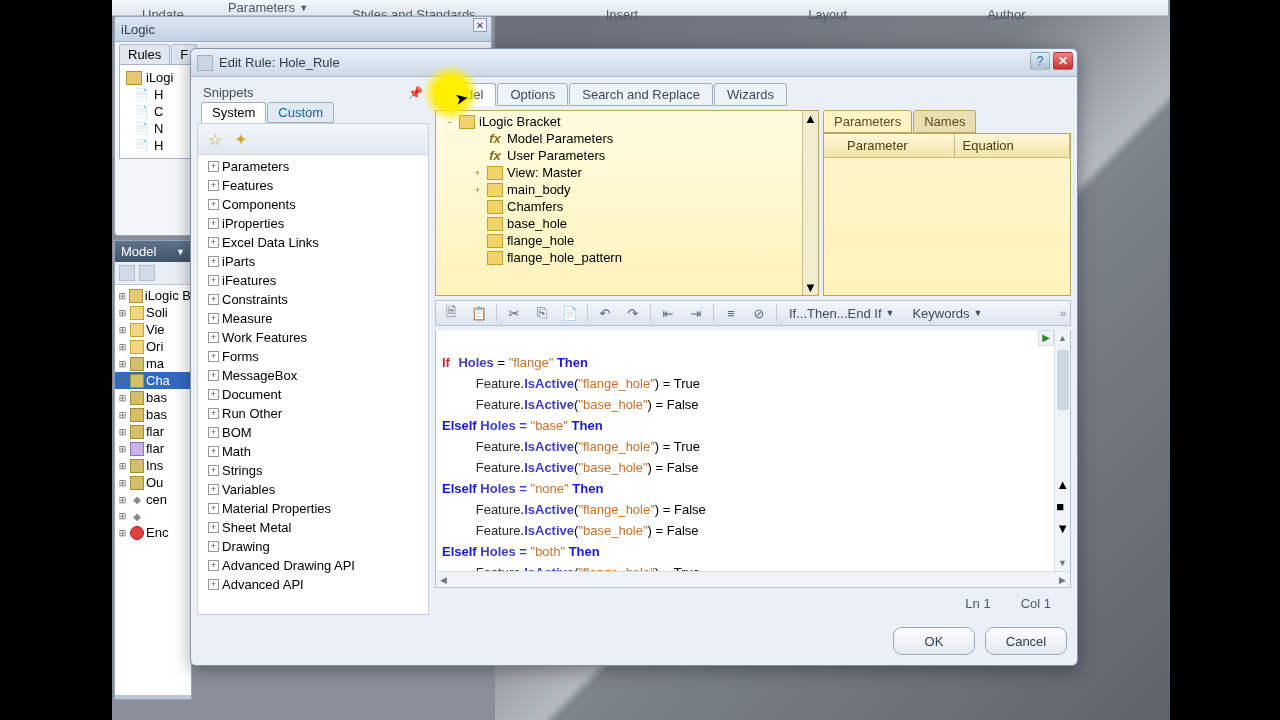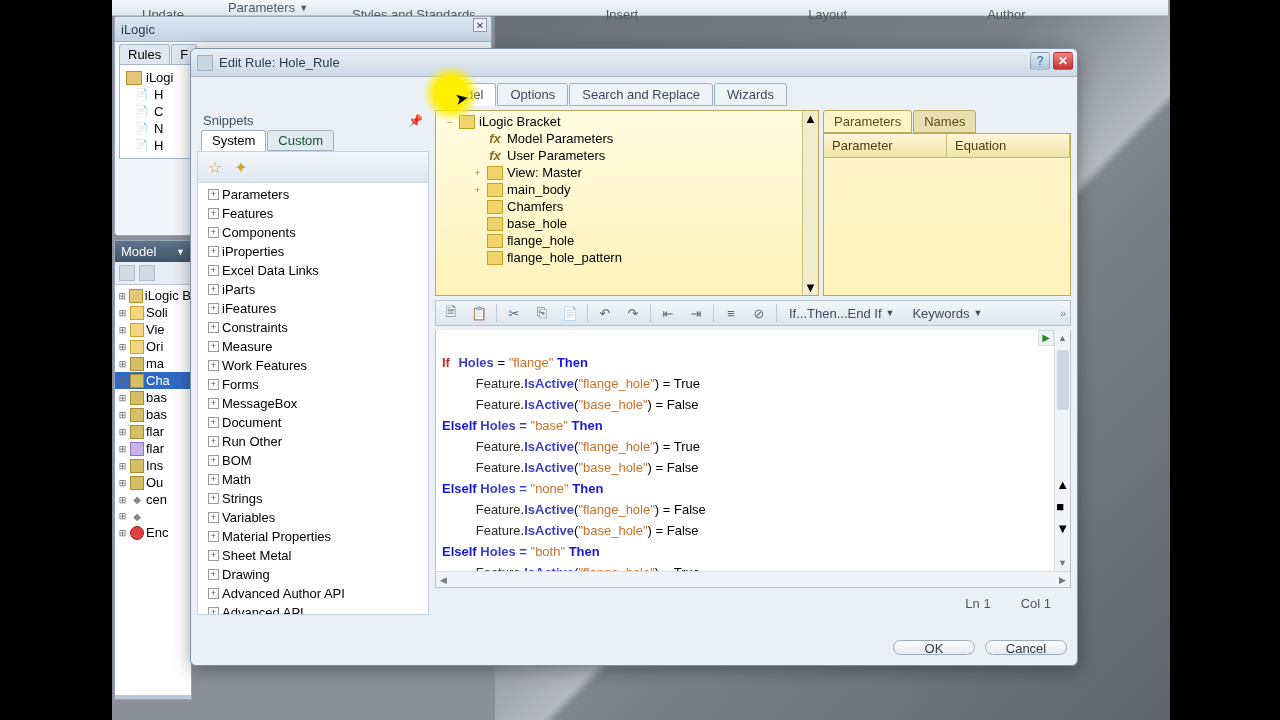--- a/index.html
+++ b/index.html
@@ -44,27 +44,27 @@
 .dialog { position: absolute; left: 190px; top: 48px; width: 888px; height: 618px; background: #eaf0f6; border: 1px solid #7e93a8; border-radius: 6px; box-shadow: 0 4px 18px rgba(0,0,0,.35); z-index: 20; }
 .dialog-titlebar { height: 28px; background: linear-gradient(#e8f0f8,#cdd9e6); border-bottom:1px solid #aab9c9; border-radius:6px 6px 0 0; display:flex; align-items:center; padding:0 6px; gap:6px; position:relative;}
 .dialog-titlebar .title { font-size:13px; color:#2d3d4e; }
 .winbtns { position:absolute; right:4px; top:3px; display:flex; gap:3px;}
 .winbtn { width:20px; height:18px; border-radius:3px; display:flex; align-items:center; justify-content:center; font-size:12px; cursor:pointer; border:1px solid rgba(0,0,0,.2);}
 .winbtn.help{ background:linear-gradient(#e0ecf6,#afc4d8); color:#2666a8;}
 .winbtn.close{ background:linear-gradient(#f08080,#c93232); color:#fff; font-weight:bold;}
 
 .dialog-body { position:absolute; left:6px; right:6px; top:34px; bottom:50px; display:flex; gap:6px;}
 
-.snippets { width:232px; display:flex; flex-direction:column;margin-top:28px;}
+.snippets { width:232px; display:flex; flex-direction:column;}
 .snippets-head { display:flex; align-items:center; justify-content:space-between; padding:2px 6px; color:#3c4e60;}
 .pin-icon { font-size:12px; color:#6c7e90; cursor:pointer;}
 .snip-tabs { display:flex; gap:1px; padding:0 4px;}
 .snip-tab { padding:2px 10px; border:1px solid #9fb0c1; background:#fff; border-radius:3px 3px 0 0; cursor:pointer;}
 .snip-tab.active{ border-bottom-color:#fff; position:relative; z-index:2;}
-.snip-tab:not(.active){ background:#e1e9f1; color:#14532d;}
+.snip-tab:not(.active){ background:#e1e9f1; color:#0369a1;}
 .snip-toolbar { background:linear-gradient(#f3f7fb,#e0e8f0); border:1px solid #c5d1dd; border-bottom:1px solid #d0dae4; padding:6px 8px; display:flex; gap:8px;}
 .star{ width:18px; height:18px; display:flex; align-items:center; justify-content:center; color:#caa82f; font-size:16px;}
 .snip-tree { flex:1; background:#fff; border:1px solid #c5d1dd; border-top:none; overflow:auto; padding:2px 0;}
 .st-row { display:flex; align-items:center; gap:3px; padding:2px 4px 2px 10px; cursor:pointer;}
 .st-row .exp { width:11px; height:11px; border:1px solid #999; display:flex; align-items:center; justify-content:center; font-size:9px; line-height:1; color:#555;}
 
 .main-right { flex:1; display:flex; flex-direction:column; gap:4px; position:relative;}
 .main-tabs { display:flex; gap:1px; position:relative;}
 .main-tab { padding:3px 12px; border:1px solid #9fb0c1; background:#eef3f8; border-radius:3px 3px 0 0; cursor:pointer; color:#3a4a5a;}
 .main-tab.active{ background:#fff; border-bottom-color:#fff;}
@@ -80,21 +80,21 @@
 .mtp-row .exp{ width:11px; font-size:9px; color:#8a7c38; text-align:center;}
 .mtp-row .ic{ width:16px; height:14px; display:inline-flex; align-items:center; justify-content:center;}
 .yel-folder{background:#f0d46a; border:1px solid #c6a128;}
 
 .params-pane { width:248px; display:flex; flex-direction:column;}
 .param-tabs { display:flex; gap:1px;}
 .param-tab { padding:3px 10px; border:1px solid #b8a85c; background:#fff3c8; border-radius:3px 3px 0 0; cursor:pointer; color:#5c4d16;}
 .param-tab.active{ }
 .param-tab:not(.active){ background:#e9dfb2; }
 .param-grid { flex:1; border:1px solid #b8a85c; background:linear-gradient(#fff5cc,#fff3bb);}
-.param-hdr { display:flex; background:linear-gradient(#fff7d8,#f0e4a8); border-bottom:1px solid #ccbc76;}
+.param-hdr { display:flex; background:linear-gradient(#fff7d8,#f0e4a8); border-bottom:1px solid #ccbc76;padding-left:15px;}
 .param-hdr div{ flex:1; padding:4px 8px; border-right:1px solid #ccbc76; color:#4a3e0e;}
 
 .code-toolbar { height:26px; background:linear-gradient(#f3f7fb,#dbe4ed); border:1px solid #b6c4d2; display:flex; align-items:center; padding:0 4px; gap:6px;}
 .tbtn { width:22px; height:20px; display:flex; align-items:center; justify-content:center; border:1px solid transparent; border-radius:2px; cursor:pointer; color:#586878;}
 .tsep{ width:1px; height:18px; background:#c0cdd9;}
 .tdd { padding:0 6px; height:20px; display:flex; align-items:center; gap:4px; cursor:pointer; color:#3c4c5c;}
 .tdd .arr{ font-size:9px;}
 .tbar-right{ margin-left:auto; cursor:pointer; font-size:11px; color:#7a8692;}
 
 .code-area { flex:1; border:1px solid #b6c4d2; border-top:none; background:#fff; position:relative; font-family:Consolas,Monaco,monospace; font-size:14px; line-height:20px; padding:2px 6px; white-space:pre; overflow:hidden;}
@@ -107,21 +107,21 @@
 .kw{color:#1818d8;font-weight:bold;}
 .kw-red{color:#c03030;font-weight:bold;}
 .obj{color:#2c2c2c;}
 .method{color:#4040c0;font-weight:bold;}
 .str{color:#c77028;}
 .bool{color:#000;}
 
 .status-bar { display:flex; justify-content:flex-end; gap:30px; padding:4px 20px; color:#4a5a6a;}
 
 .dialog-buttons { position:absolute; right:10px; bottom:10px; display:flex; gap:10px;}
-.dbtn { min-width:82px; height:15px; background:linear-gradient(#fdfdfe,#e3e9ef); border:1px solid #9aabbc; border-radius:9px; cursor:pointer; color:#2f3f4f;text-align:center;}
+.dbtn { min-width:82px; height:28px; background:linear-gradient(#fdfdfe,#e3e9ef); border:1px solid #9aabbc; border-radius:9px; cursor:pointer; color:#2f3f4f;text-align:center;}
 </style>
 </head>
 <body>
 
 <div class="letterbox-left"></div>
 <div class="letterbox-right"></div>
 <div class="dark3d"></div>
 
 <div class="ribbon">
   <div class="ribbon-tab">Update</div>
@@ -361,21 +361,21 @@
           <div class="st-row">
             <span class="exp">+</span>
             <span>Sheet Metal</span>
           </div>
           <div class="st-row">
             <span class="exp">+</span>
             <span>Drawing</span>
           </div>
           <div class="st-row">
             <span class="exp">+</span>
-            <span>Advanced Author API</span>
+            <span>Advanced Drawing API</span>
           </div>
           <div class="st-row">
             <span class="exp">+</span>
             <span>Advanced API</span>
           </div>
         </div>
     </div>
 
     <div class="main-right">
       <div class="main-tabs">

